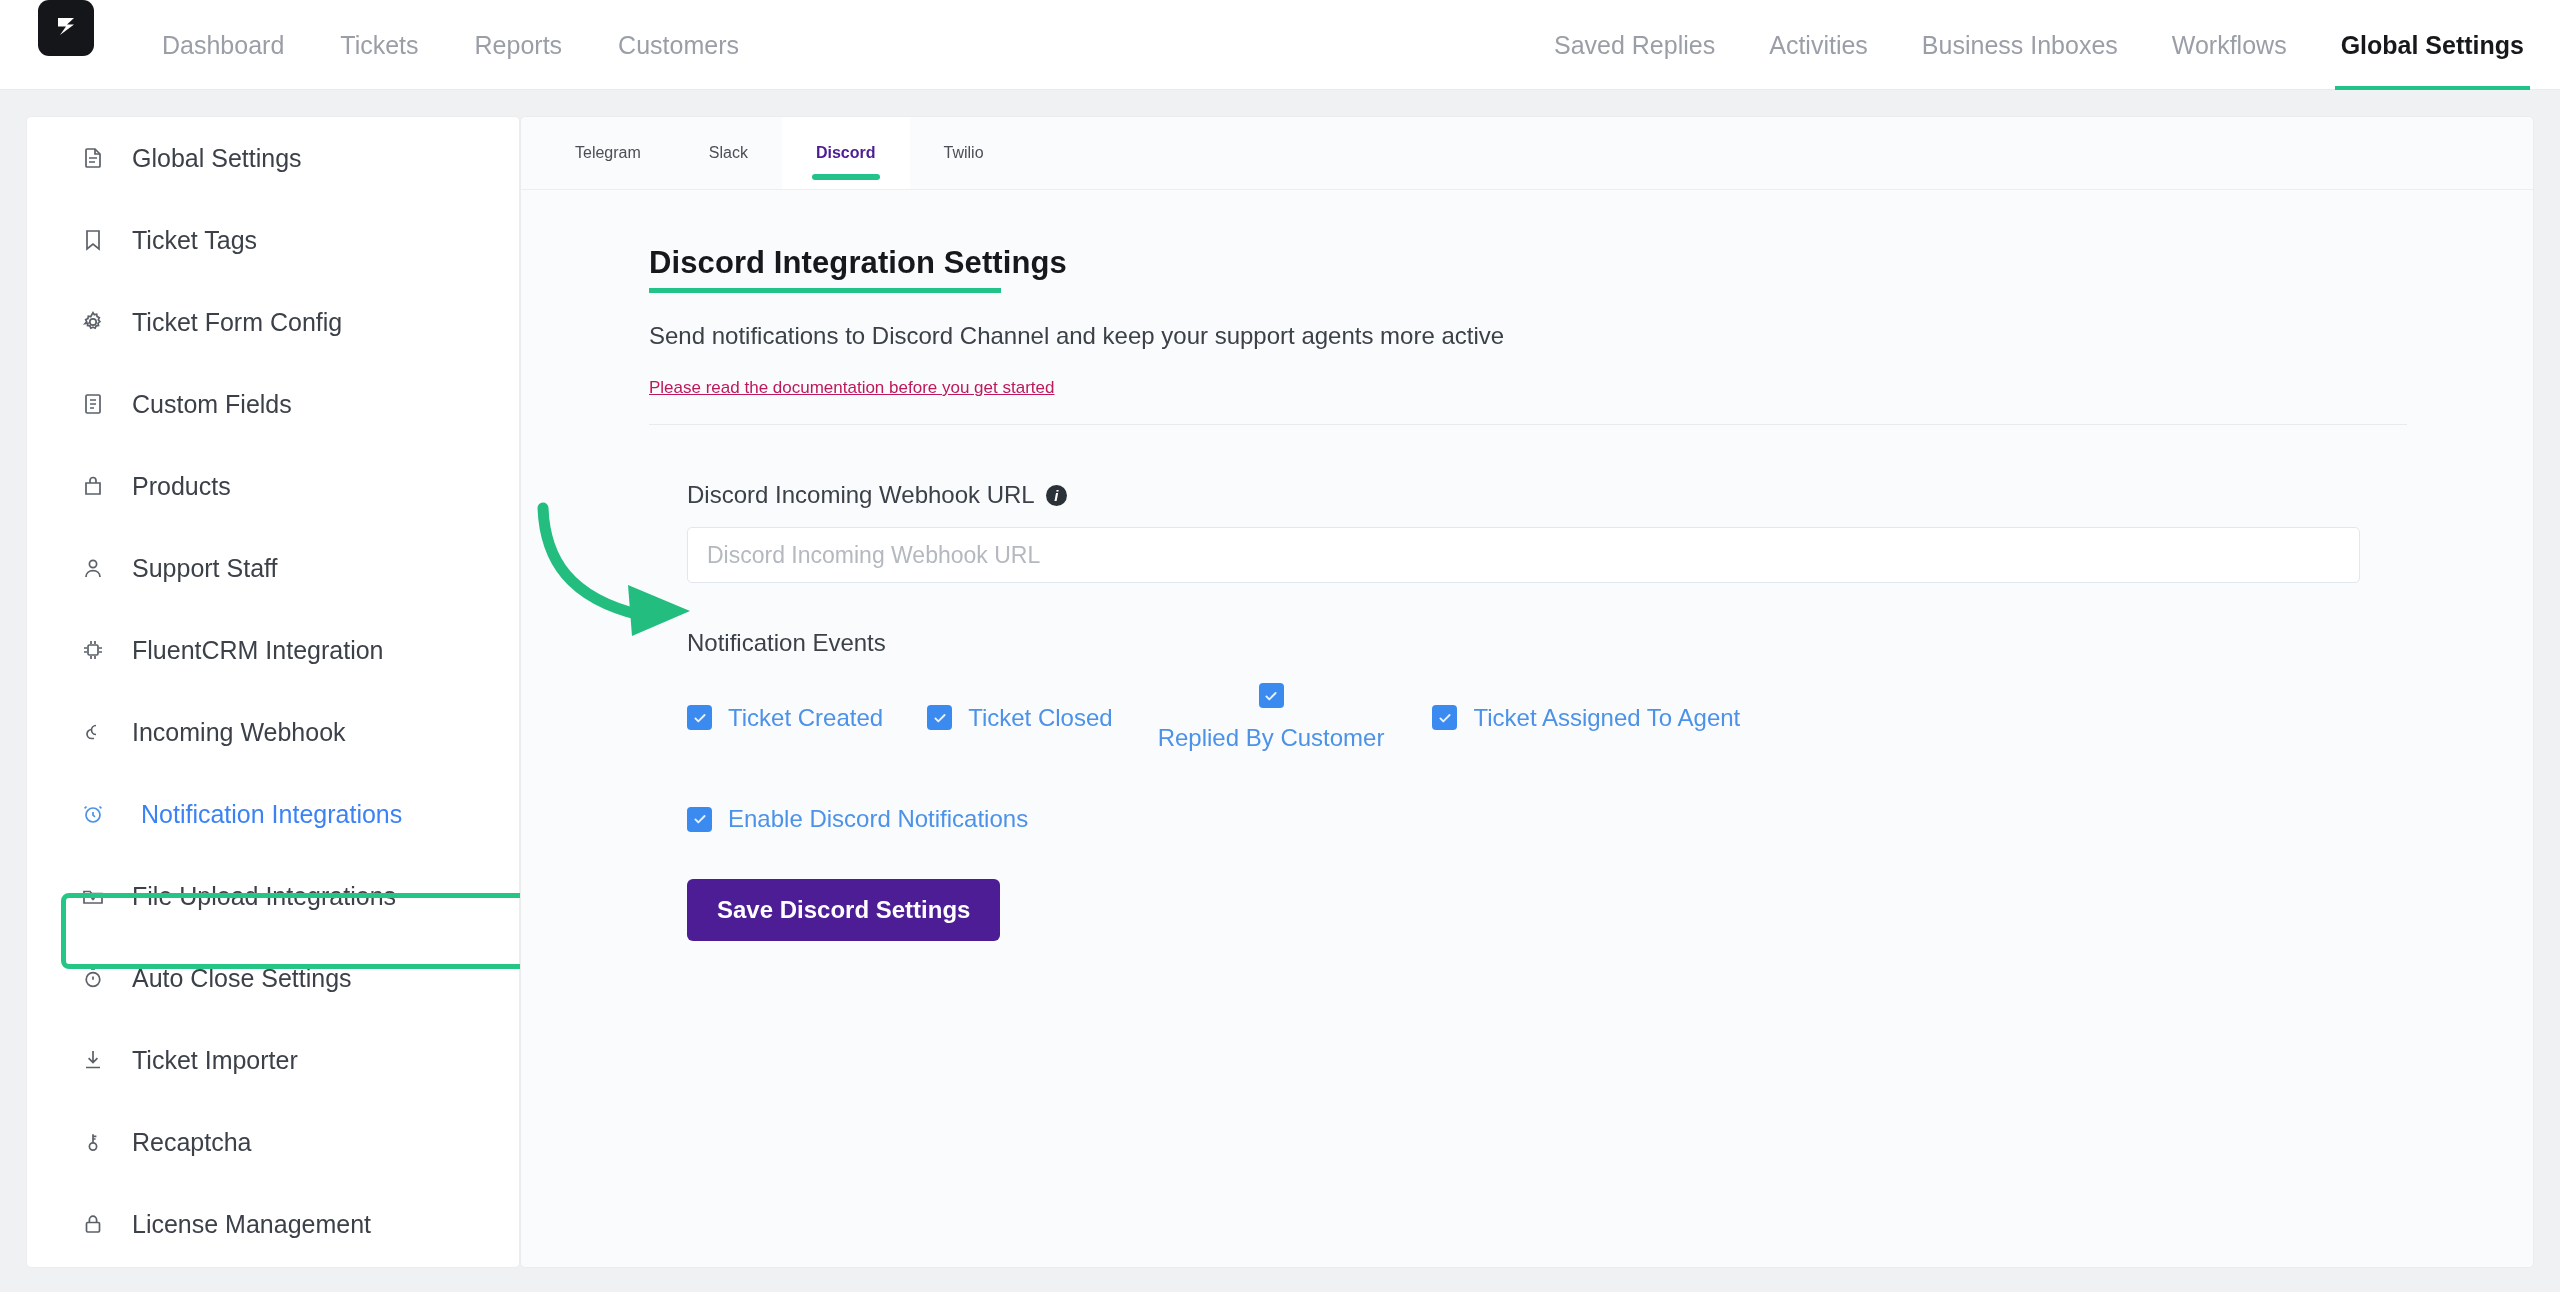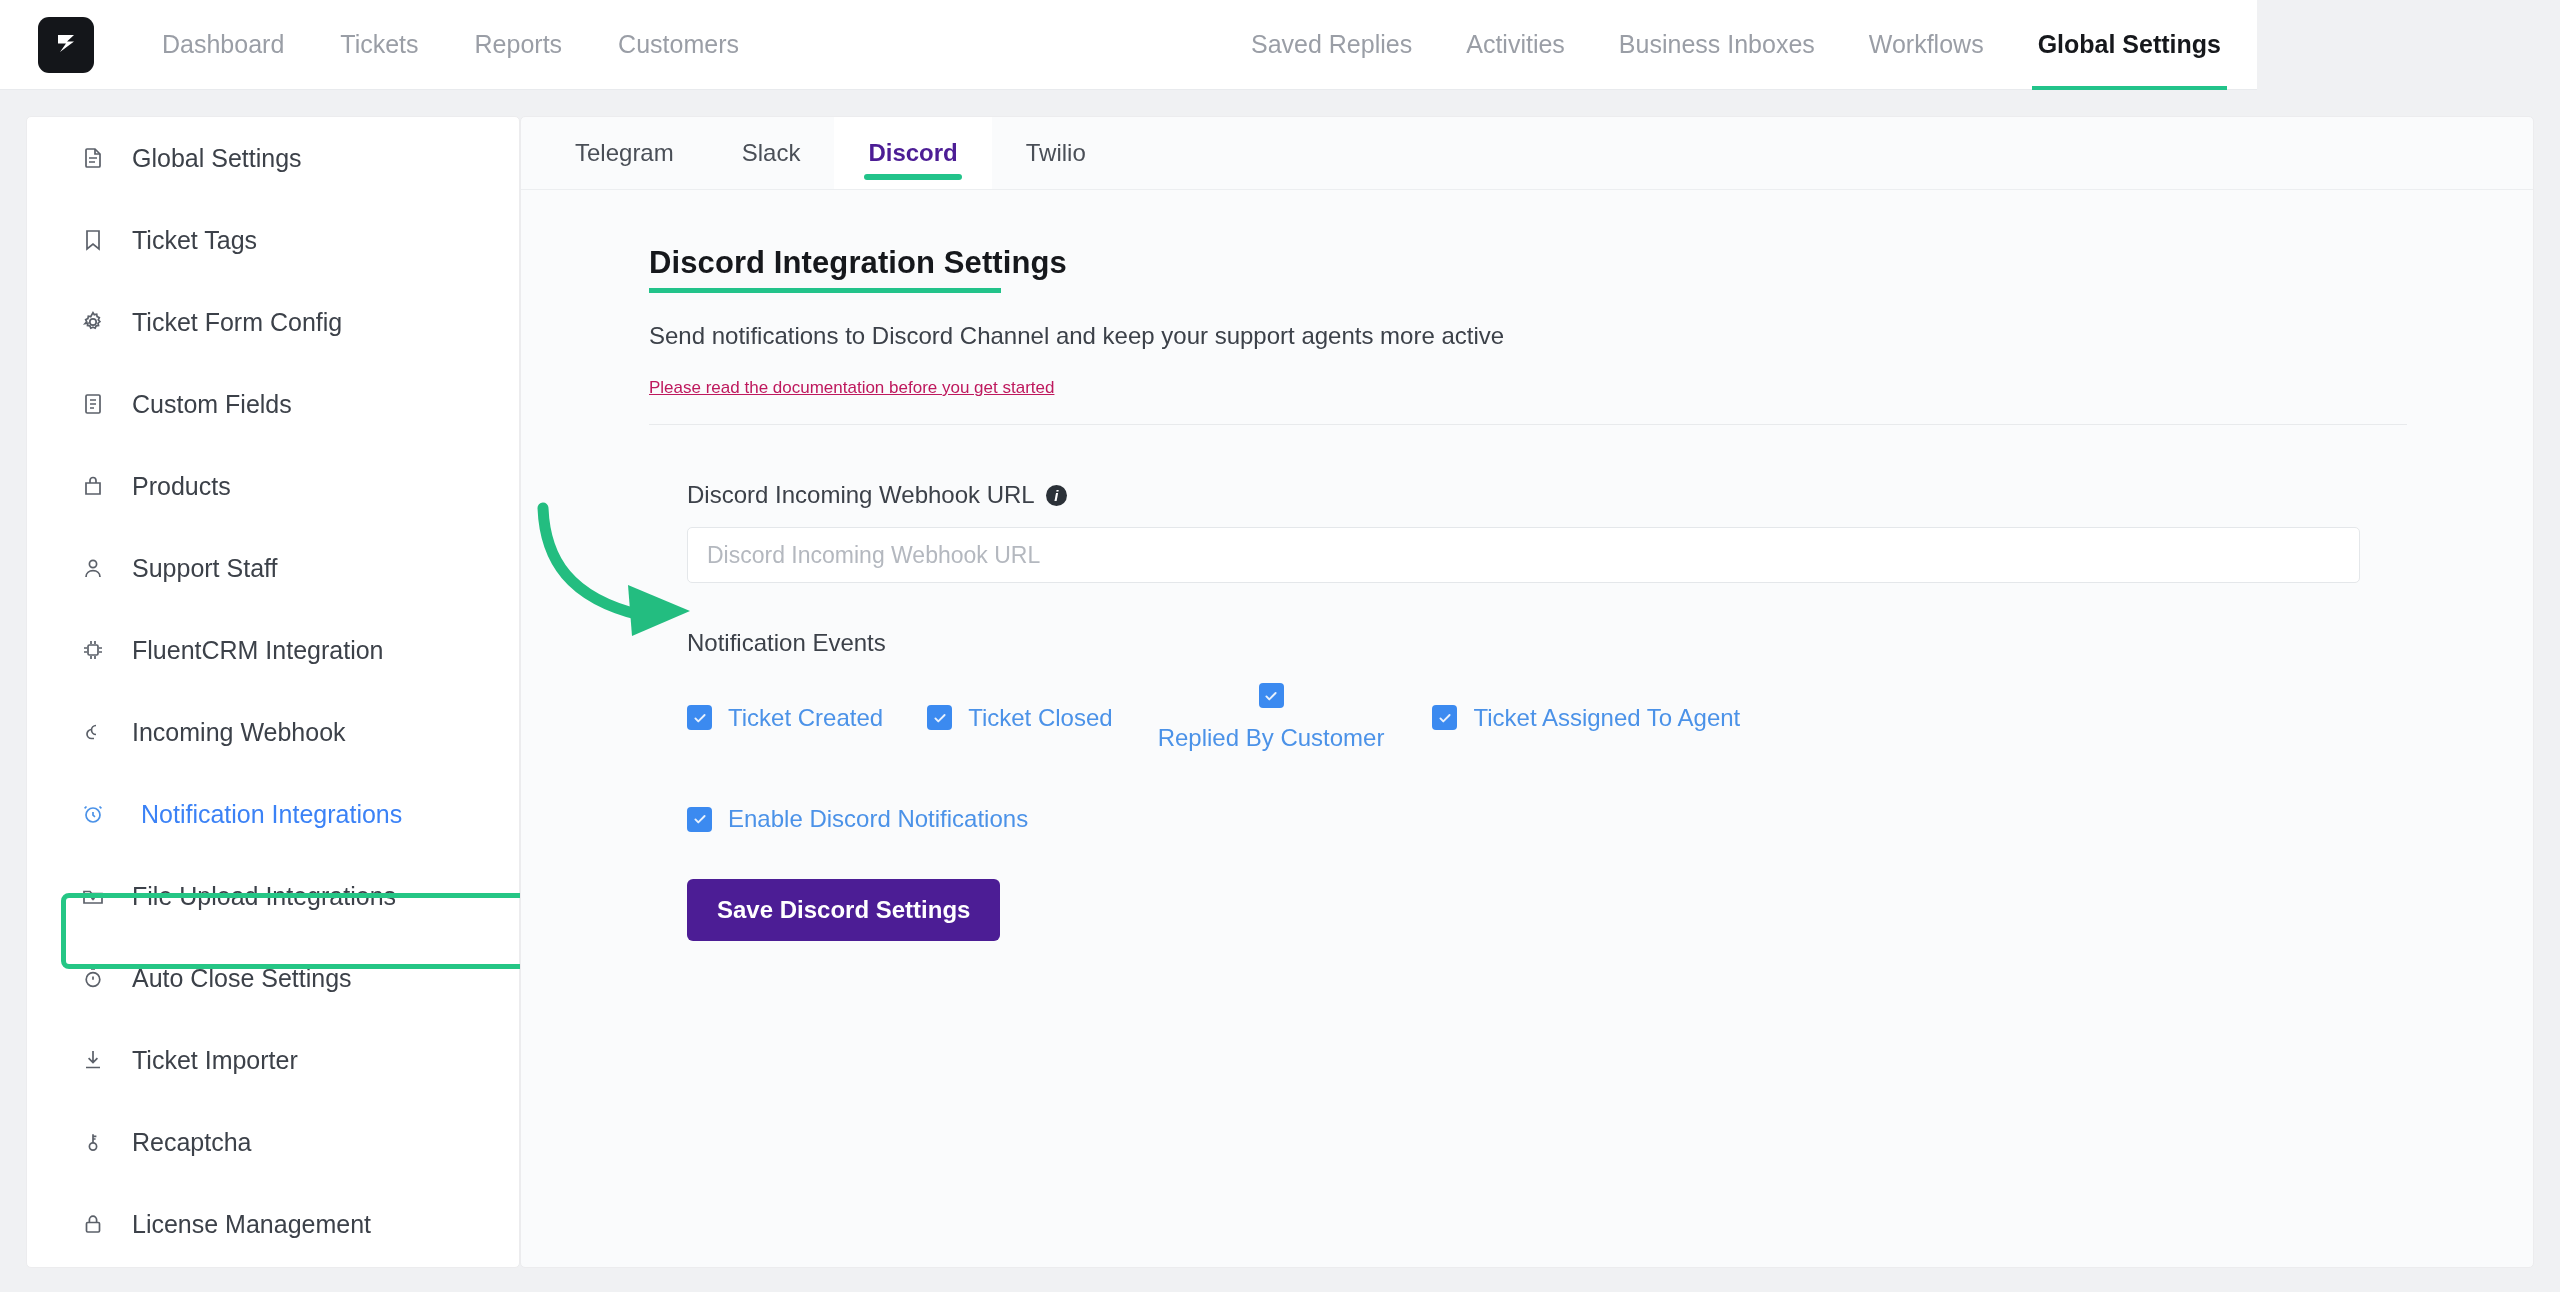--- a/index.html
+++ b/index.html
@@ -9,25 +9,24 @@
     height: 1292px;
     background: #f0f1f3;
     font-family: "Liberation Sans", sans-serif;
     overflow: hidden;
   }
 
   
   .topbar {
     position: absolute;
     left: 0; top: 0;
-    width: 2257px; height: 90px;
+    width: 2560px; height: 90px;
     background: #ffffff;
     border-bottom: 1px solid #e8eaed;
     display: flex;
-    align-items: center;
   }
   .brand-logo {
     width: 56px; height: 56px;
     margin-left: 38px;
     background: #14161a;
     border-radius: 11px;
     display: flex; align-items: center; justify-content: center;
     flex: 0 0 auto;
   }
   .nav-left {
@@ -136,21 +135,21 @@
     border-bottom: 1px solid #eceef0;
     display: flex;
     align-items: stretch;
     padding-left: 20px;
   }
   .tab {
     position: relative;
     padding: 0 34px;
     display: flex;
     align-items: center;
-    font-size: 24px;
+    font-size: 16px;
     color: #4a4f57;
     cursor: pointer;
     white-space: nowrap;
   }
   .tab.active {
     color: #4c1d95;
     font-weight: bold;
     background: #ffffff;
   }
   .tab.active::after {

